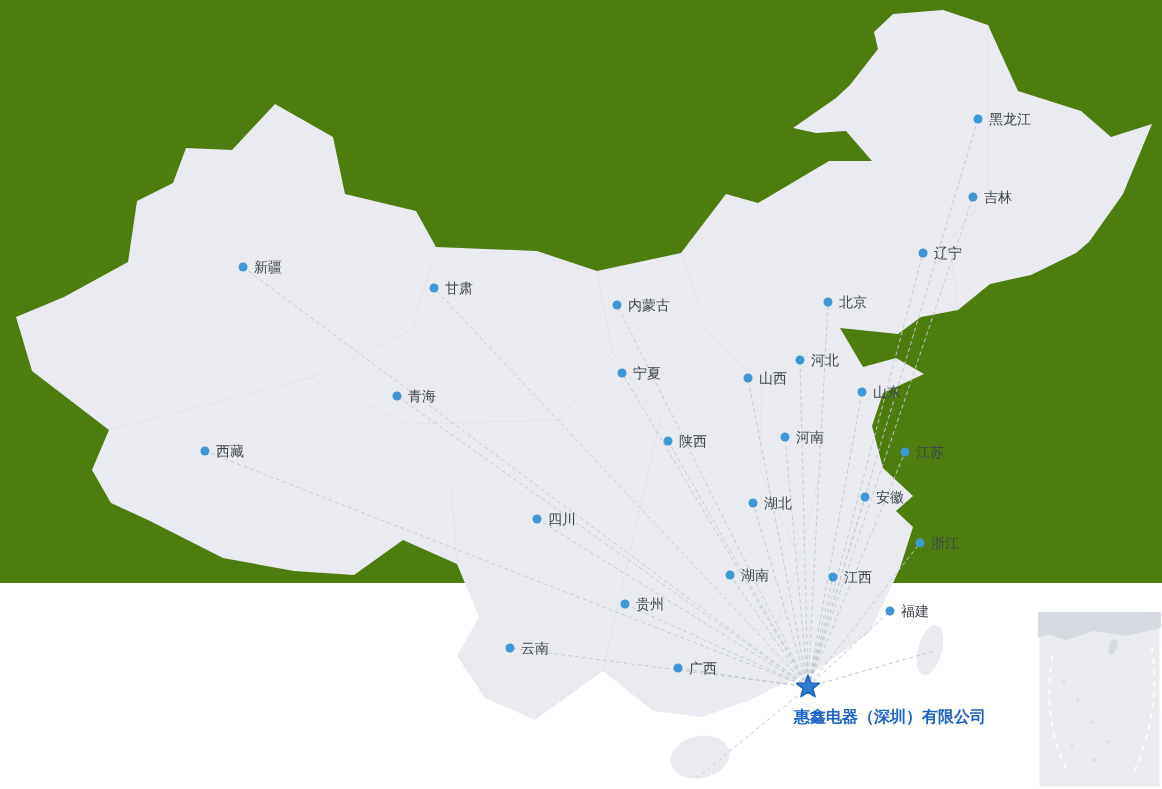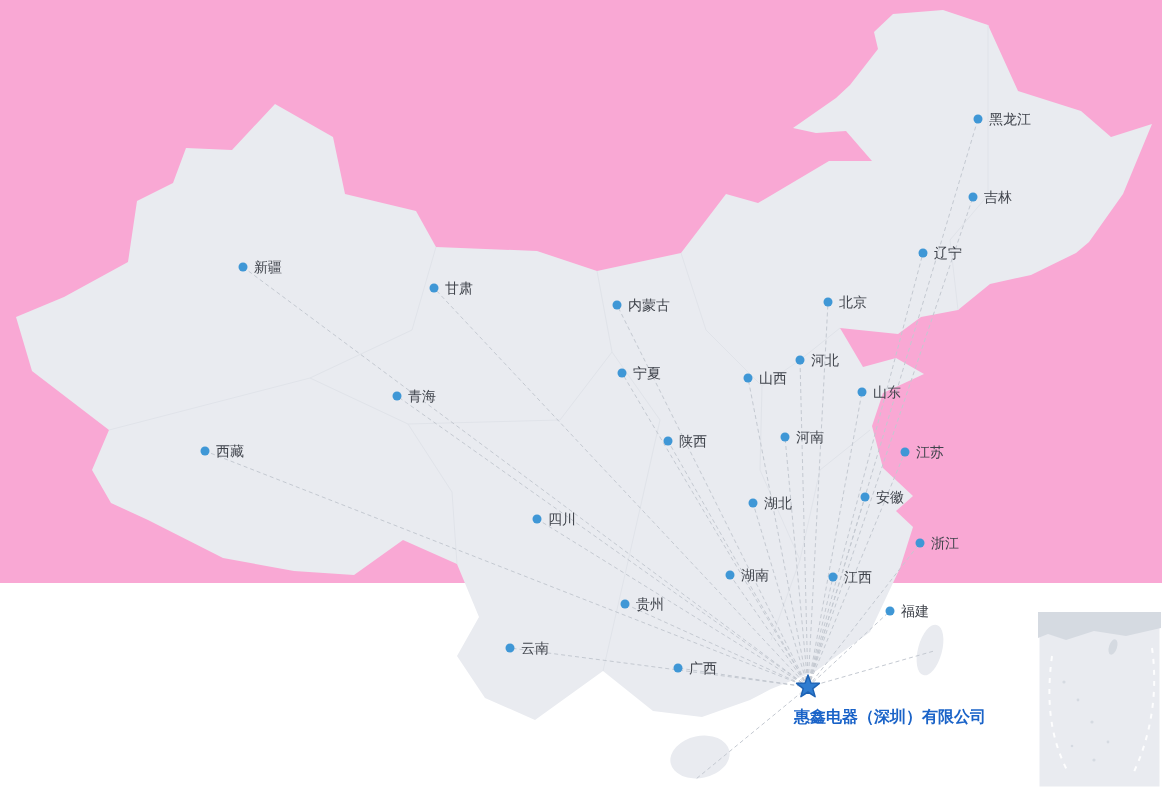--- a/index.html
+++ b/index.html
@@ -1,16 +1,16 @@
 <!DOCTYPE html>
 <html style="--land: #e9ebf0; --inner-border: #e0e3e9; --line: #c4c9d1; --dot: #3f97d6; --label: #3f434b; --star: #2f7cd0; --star-stroke: #1d62b4; --hub-label: #1a63c8; --inset-land: #d5dae1;"><head>
 <meta charset="utf-8">
 <style>
   html,body{margin:0;padding:0;width:1162px;height:789px;background:#ffffff;overflow:hidden;}
-  #stage{position:relative;width:1162px;height:583px;background:#f9a8d4;}
+  #stage{position:relative;width:1162px;height:583px;background:#4d7c0f;}
   svg{display:block;}
   text{font-family:"Liberation Sans","DejaVu Sans",sans-serif;}
   .land{fill:var(--land,#e9ebf0);stroke:none;}
   .inner-border{fill:none;stroke:var(--inner-border,#dfe3e9);stroke-width:1;}
   .conn{stroke:var(--line,#c4c9d1);stroke-width:1;stroke-dasharray:4 3;}
   .dot{fill:var(--dot,#3f97d6);}
   .plabel{fill:var(--label,#3f434b);font-size:14px;}
   .hub-label{fill:var(--hub-label,#1a63c8);font-size:16px;font-weight:bold;}
   .star{fill:var(--star,#2f7cd0);stroke:var(--star-stroke,#1d62b4);stroke-width:1.5;stroke-linejoin:round;}
   .inset-rect{fill:var(--land,#e9ebf0);stroke:#ffffff;stroke-width:3;}

